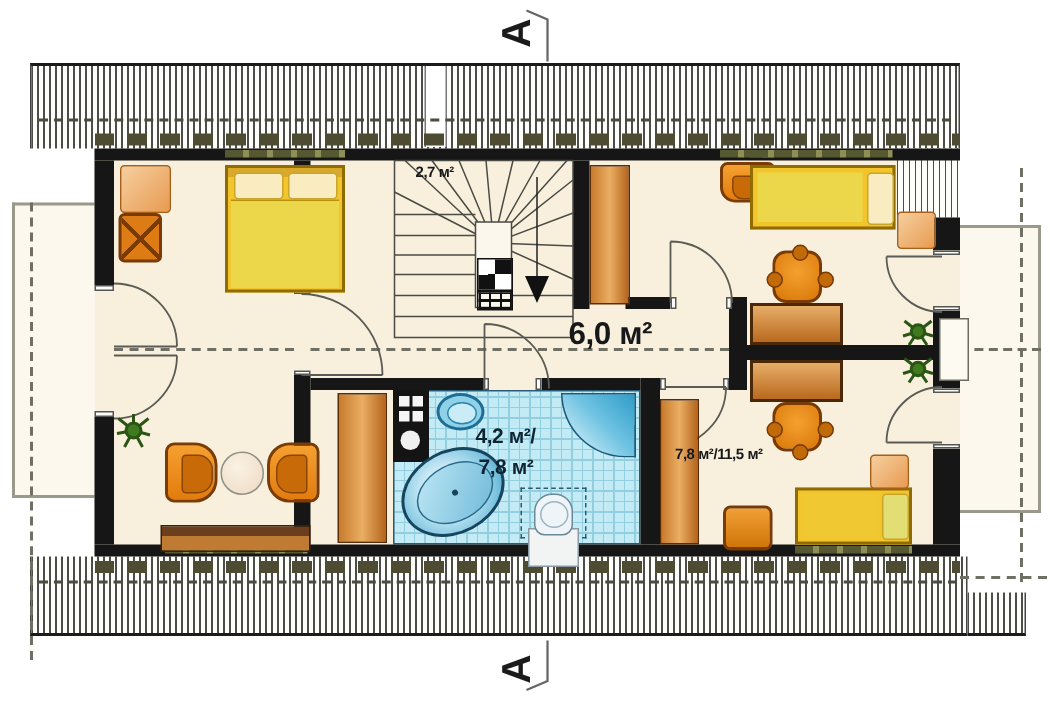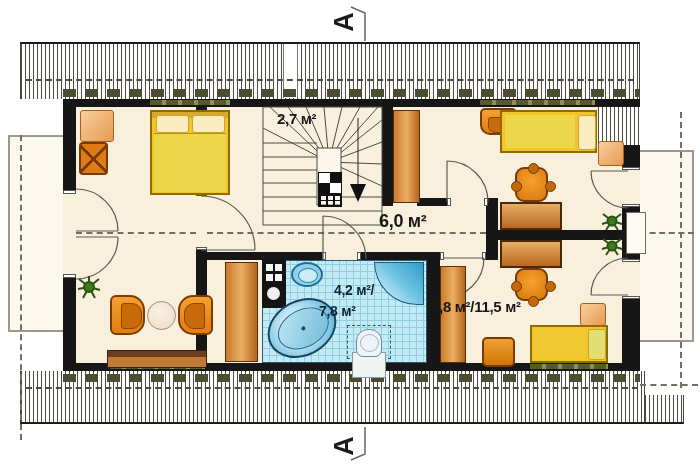--- a/index.html
+++ b/index.html
@@ -222,22 +222,22 @@
     <div class="abs nub" style="left:11px;top:26px;width:9px;height:9px;"></div>
   </div>
   <div class="abs bed" style="left:530px;top:325px;width:78px;height:38px;z-index:6;">
     <div class="abs blanket" style="left:2px;top:2px;width:52px;height:29px;background:#f0c832;"></div>
     <div class="abs pillow" style="left:56px;top:2px;width:16px;height:29px;background:#e2de74;"></div>
   </div>
   <div class="abs dresser" style="left:580px;top:303px;width:24px;height:21px;z-index:6;"></div>
   <div class="abs" style="left:482px;top:337px;width:33px;height:30px;background:linear-gradient(180deg,#f0a035,#d07508);border:2px solid #7a3a05;border-radius:5px;box-sizing:border-box;z-index:7;"></div>
   <div class="abs" style="left:626px;top:212px;width:20px;height:42px;background:#fdfaf2;border:1.5px solid #6b6b60;box-sizing:border-box;z-index:6;"></div>
 
-  <div class="abs lbl" style="left:277px;top:110px;font-size:15px;">2,7 м²</div>
-  <div class="abs lbl" style="left:379px;top:211px;font-size:18px;">6,0 м²</div>
-  <div class="abs lbl" style="left:334px;top:282px;font-size:14px;color:#0e2433;">4,2 м²/</div>
+  <div class="abs lbl" style="left:277px;top:110px;font-size:10px;">2,7 м²</div>
+  <div class="abs lbl" style="left:379px;top:211px;font-size:21px;">6,0 м²</div>
+  <div class="abs lbl" style="left:317px;top:282px;font-size:14px;color:#0e2433;">4,2 м²/</div>
   <div class="abs lbl" style="left:319px;top:303px;font-size:14px;color:#0e2433;">7,8 м²</div>
-  <div class="abs lbl" style="left:431px;top:298px;font-size:15px;">7,8 м²/11,5 м²</div>
+  <div class="abs lbl" style="left:450px;top:298px;font-size:10px;">7,8 м²/11,5 м²</div>
 
   <div class="abs marker" style="left:328px;top:8px;width:30px;height:28px;text-align:center;">A</div>
   <div class="abs marker" style="left:328px;top:432px;width:30px;height:28px;text-align:center;">A</div>
 
 </div>
 
 </body></html>

